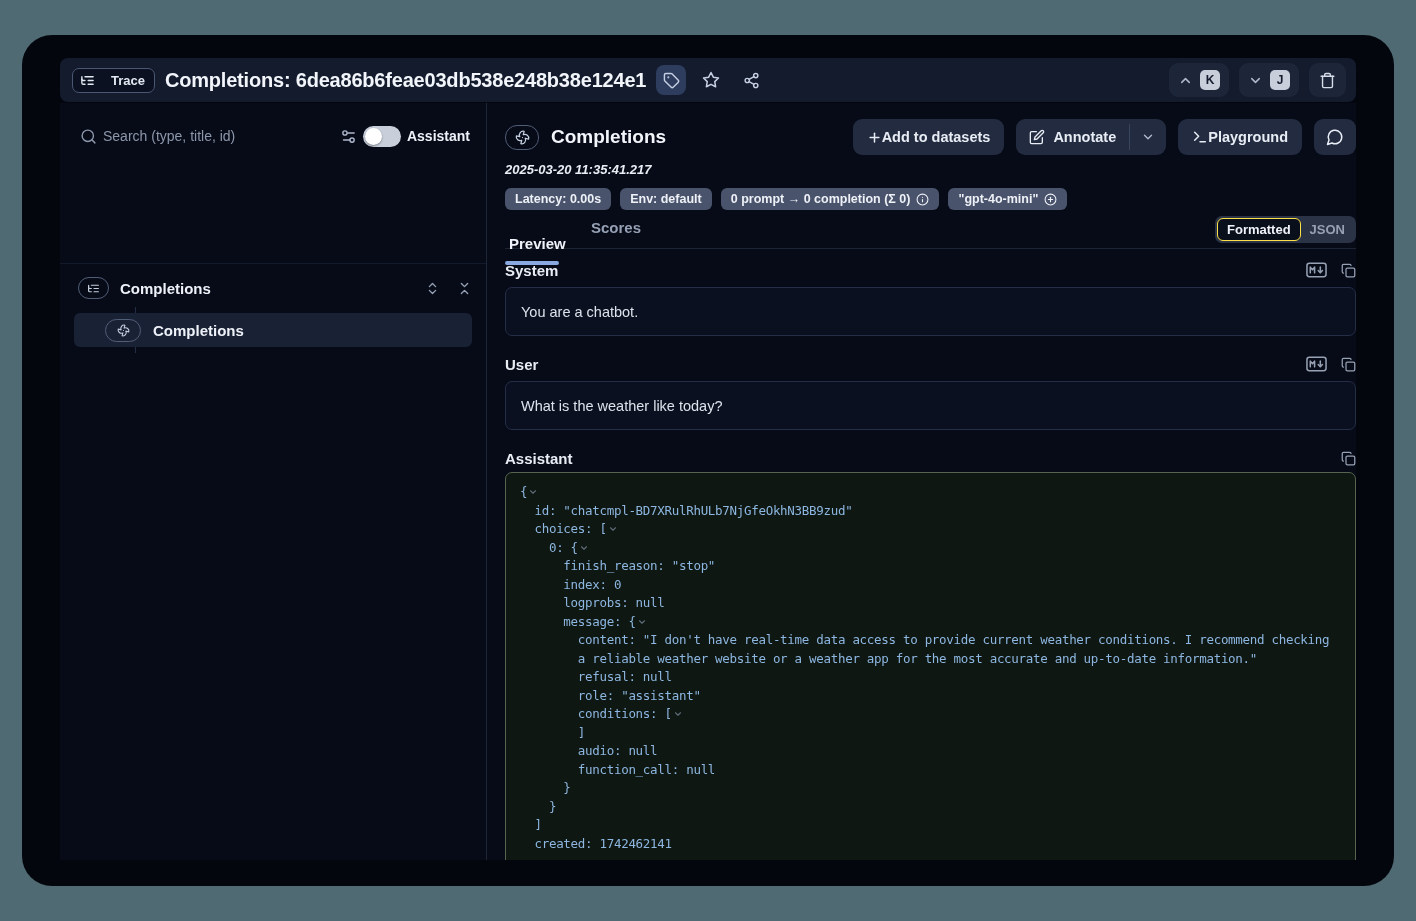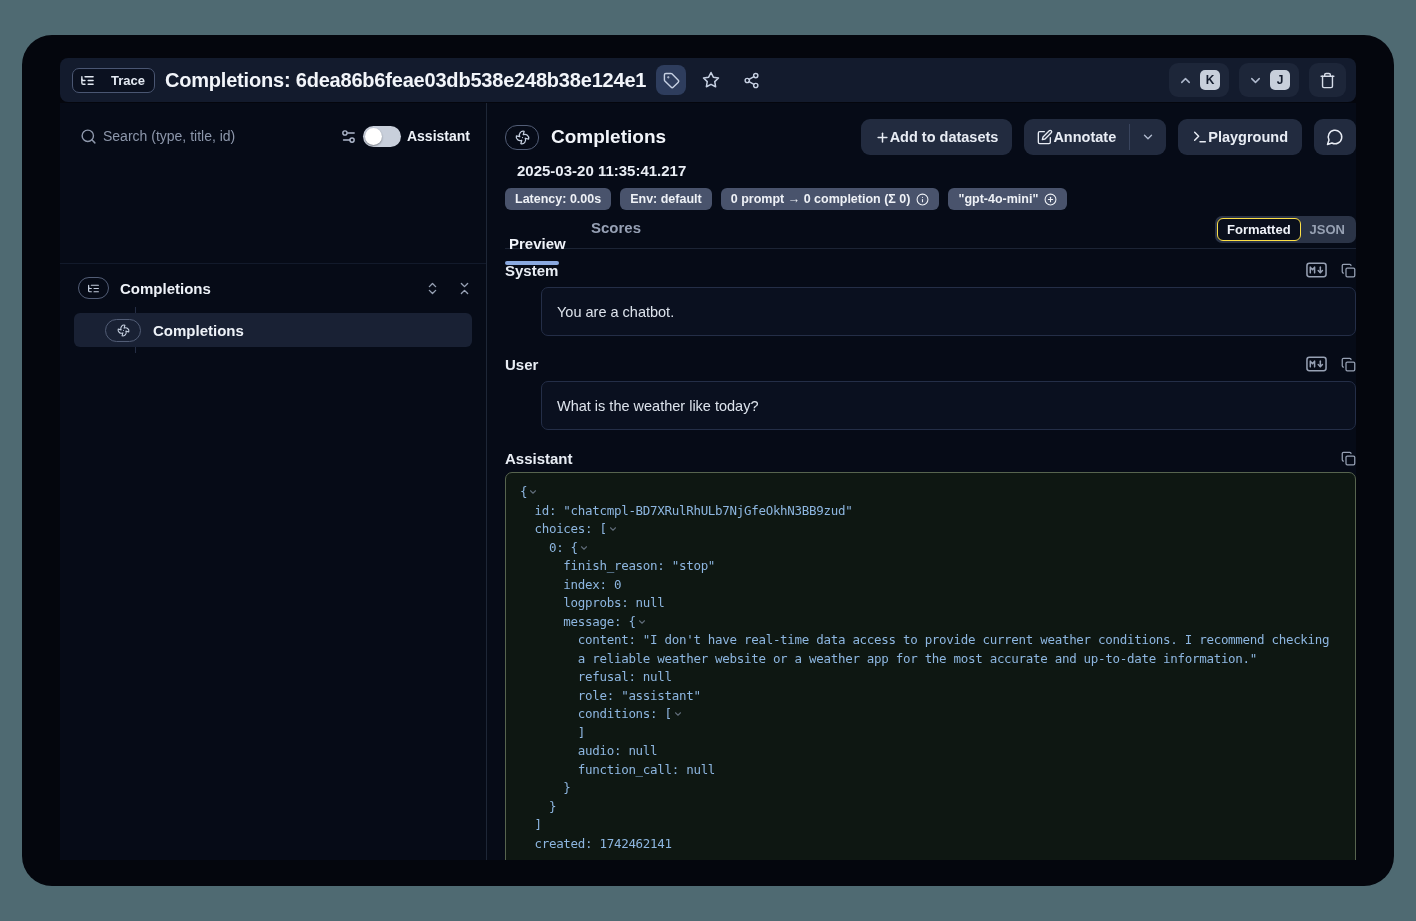--- a/index.html
+++ b/index.html
@@ -62,27 +62,27 @@
 
   
   .main { position:absolute; left:427px; top:0; width:869px; height:757px; }
   .main-header { position:absolute; left:18px; right:0; top:14px; height:40px;
                  display:flex; align-items:center; gap:12px; }
   .main-title { color:#f2f5fa; font-size:19px; font-weight:bold; }
   .mh-spacer { flex:1; }
   .btn { display:flex; align-items:center; gap:0; background:#222b3f; border-radius:9px;
          height:36px; padding:0 14px; color:#e8ecf4; font-size:14.5px; font-weight:bold; cursor:pointer; }
   .btn-split { display:flex; align-items:stretch; background:#222b3f; border-radius:9px; height:36px; }
-  .btn-split .half { display:flex; align-items:center; padding:0 13px;
+  .btn-split .half { display:flex; align-items:center; gap:8px; padding:0 13px;
                      color:#e8ecf4; font-size:14.5px; font-weight:bold; cursor:pointer; }
   .btn-split .sep { width:1px; background:#39445d; margin:5px 0; }
   .btn-split .caret { display:flex; align-items:center; padding:0 11px; color:#aeb8cc; cursor:pointer; }
   .btn-icon-only { width:42px; padding:0; justify-content:center; }
 
-  .timestamp { position:absolute; left:30px; top:59px; color:#e9edf4; font-size:15px; font-weight:bold; }
+  .timestamp { position:absolute; left:18px; top:59px; color:#e9edf4; font-size:13px; font-weight:bold;font-style:italic; }
   .badge-row { position:absolute; left:18px; top:85px; display:flex; gap:9px; }
   .pill-badge { display:flex; align-items:center; gap:6px; background:#49536c; color:#eef1f6;
                 border-radius:6px; height:22px; padding:0 10px; font-size:12.5px; font-weight:bold; }
 
   .tabs-row { position:absolute; left:18px; right:0; top:114px; height:32px; border-bottom:1px solid #1c2435; }
   .tab { position:absolute; top:2px; font-size:15px; font-weight:bold; cursor:pointer; }
   .tab.active { color:#f0f3f9; }
   .tab.inactive { color:#96a0b4; }
   .tab-underline { position:absolute; left:-4px; top:26px; width:54px; height:4px;
                    border-radius:3px; background:#8aa9e0; }
@@ -92,21 +92,21 @@
   .seg.active { background:#0a0f1c; color:#f0f3f9; border:1px solid #fde047; }
   .seg.inactive { color:#97a1b3; display:flex; align-items:center; }
 
   .sec-label-row { position:absolute; left:18px; right:0; height:20px; display:flex; align-items:center; }
   .sec-label { color:#e8edf4; font-size:15px; font-weight:bold; }
   .sec-icons { margin-left:auto; display:flex; gap:14px; color:#97a1b4; align-items:center; }
   .sec-icons .ic { cursor:pointer; display:flex; align-items:center; }
 
   .msg-box { position:absolute; left:18px; right:0; height:49px; background:#0a101f;
              border:1px solid #242e47; border-radius:7px; display:flex; align-items:center;
-             padding:0 15px; color:#dde3ec; font-size:14.5px;margin-left:36px; }
+             padding:0 15px; color:#dde3ec; font-size:14.5px; }
 
   .code-box { position:absolute; left:18px; right:0; top:369px; height:420px;
               background:#0e1712; border:1px solid #57644f; border-radius:7px;
               padding:10px 14px; overflow:hidden; }
   .code-line { font-family:"DejaVu Sans Mono", monospace; font-size:12.5px; line-height:18.5px;
                color:#8db6e0; white-space:pre; letter-spacing:-0.3px; }
   .chev { color:#5f6b78; display:inline-block; transform:translateY(1px); margin-left:1px; }
 
   svg.i { display:block; }
 </style>

